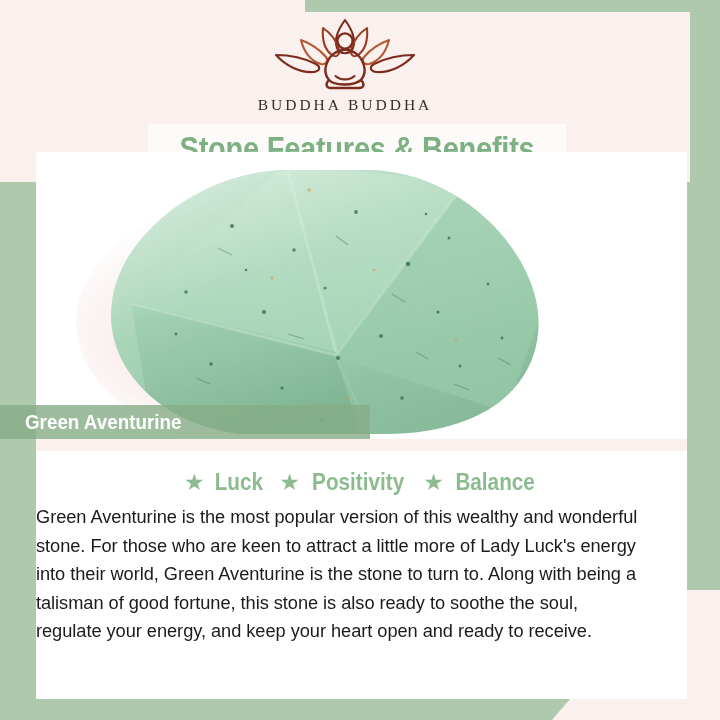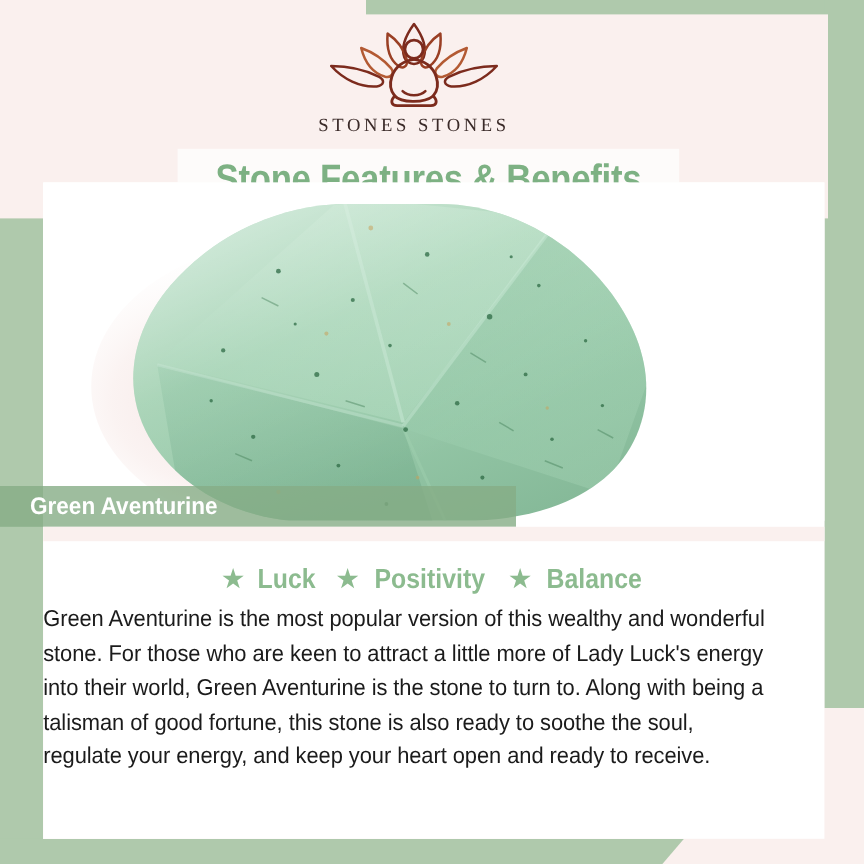--- a/index.html
+++ b/index.html
@@ -74,21 +74,21 @@
 
   
   .photo{
     position:absolute; left:36px; top:152px; width:651px; height:282px;
     background:#ffffff; overflow:hidden;
   }
   .photo svg{ position:absolute; left:0; top:0; width:651px; height:282px; }
 
   
   .label-bar{
-    position:absolute; left:0; top:405px; width:430px; height:34px;
+    position:absolute; left:0; top:405px; width:370px; height:34px;
     background:rgba(134,173,134,0.80);
     display:flex; align-items:center;
   }
   .label-text{
     margin-left:25px;
     font-size:20px; font-weight:bold; color:#ffffff;
     transform:scaleX(0.94); transform-origin:left center;
     white-space:nowrap;
   }
 
@@ -159,21 +159,21 @@
 
       <path d="M89 35.5 C80 36.5 73 42 70.5 50 C68.5 56 69.5 62 73 66" stroke-width="2.4"></path>
       <path d="M89 35.5 C98 36.5 105 42 107.5 50 C109.5 56 108.5 62 105 66" stroke-width="2.4"></path>
 
       <path d="M73 66 C78 71.5 97 72.5 105 66" stroke-width="2.4"></path>
       <path d="M73 66 C69 70 70 74 75 74 L103 74 C108 74 109 70 105 66" stroke-width="2.4"></path>
 
       <path d="M79.5 62 C84 66.5 94 66.5 98.5 62" stroke-width="2.1"></path>
     </g>
   </svg>
-  <div class="logo-word">STONES STONES</div>
+  <div class="logo-word">BUDDHA BUDDHA</div>
 </div>
 
 <div class="title-band"></div>
 <div class="title-text">Stone Features &amp; Benefits</div>
 
 <div class="photo">
   <svg viewBox="0 0 651 282" preserveAspectRatio="none">
     <defs>
       <radialGradient id="shadow" cx="35%" cy="55%" r="55%">
         <stop offset="0%" stop-color="#f2dcdc" stop-opacity="0.95"></stop>

